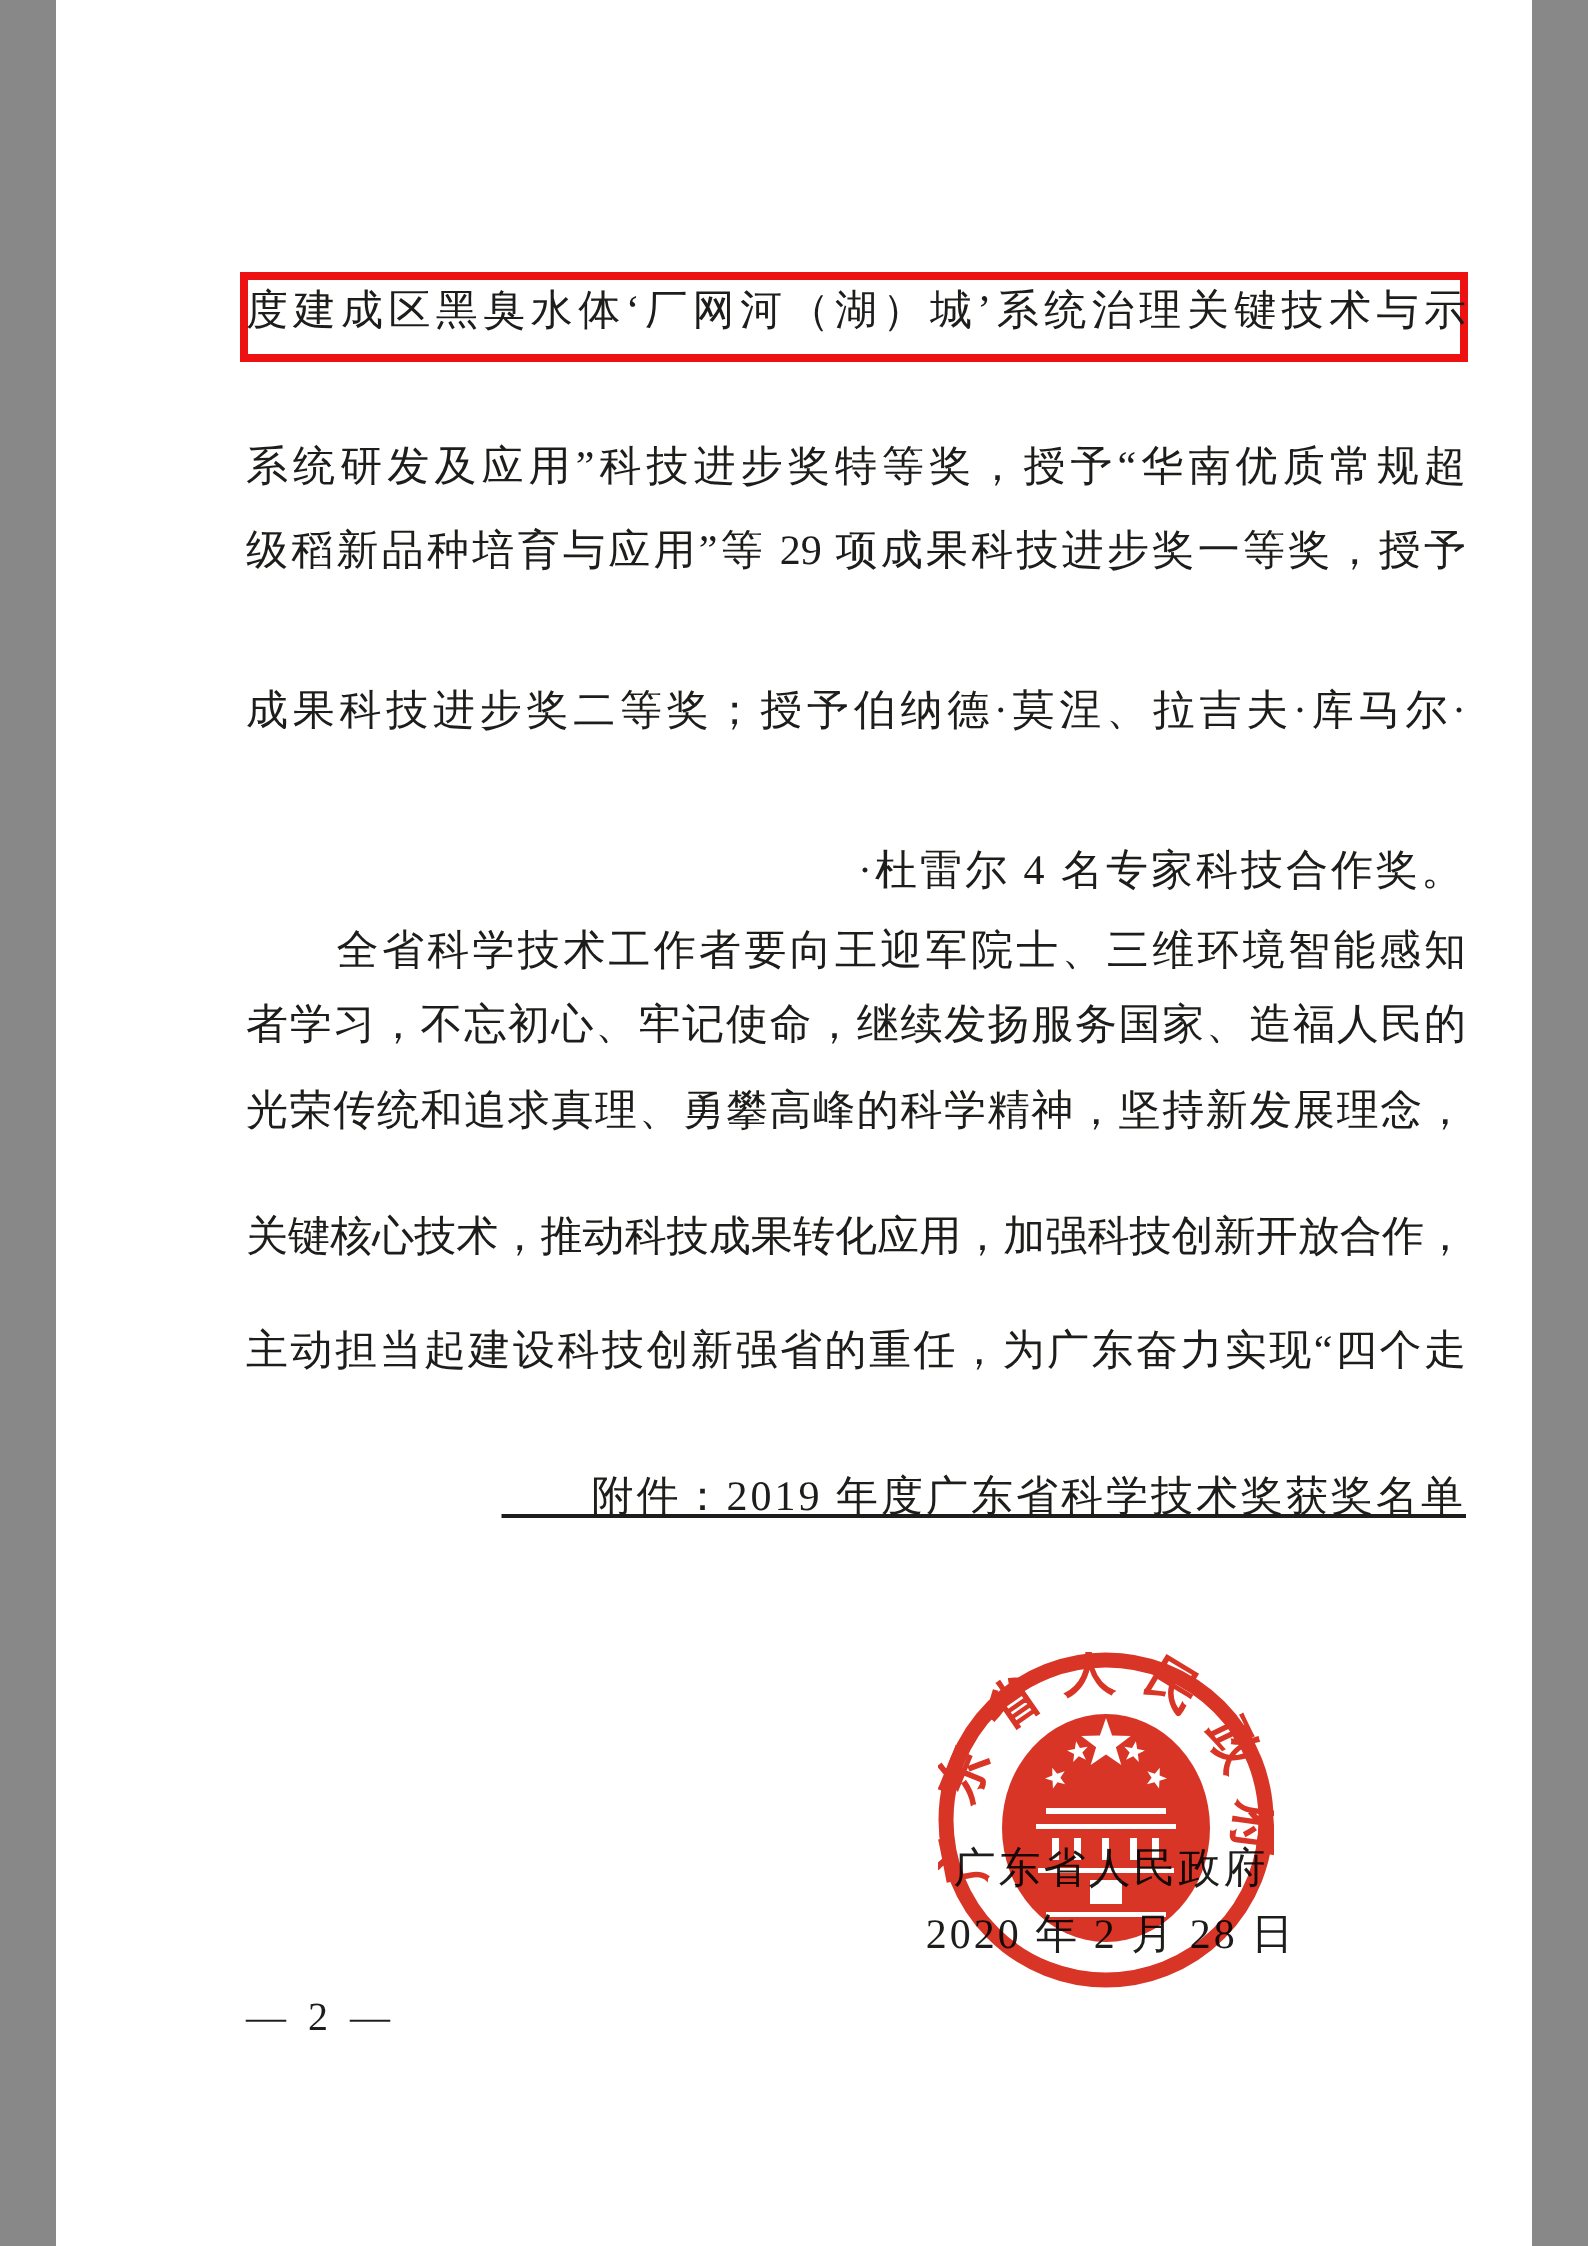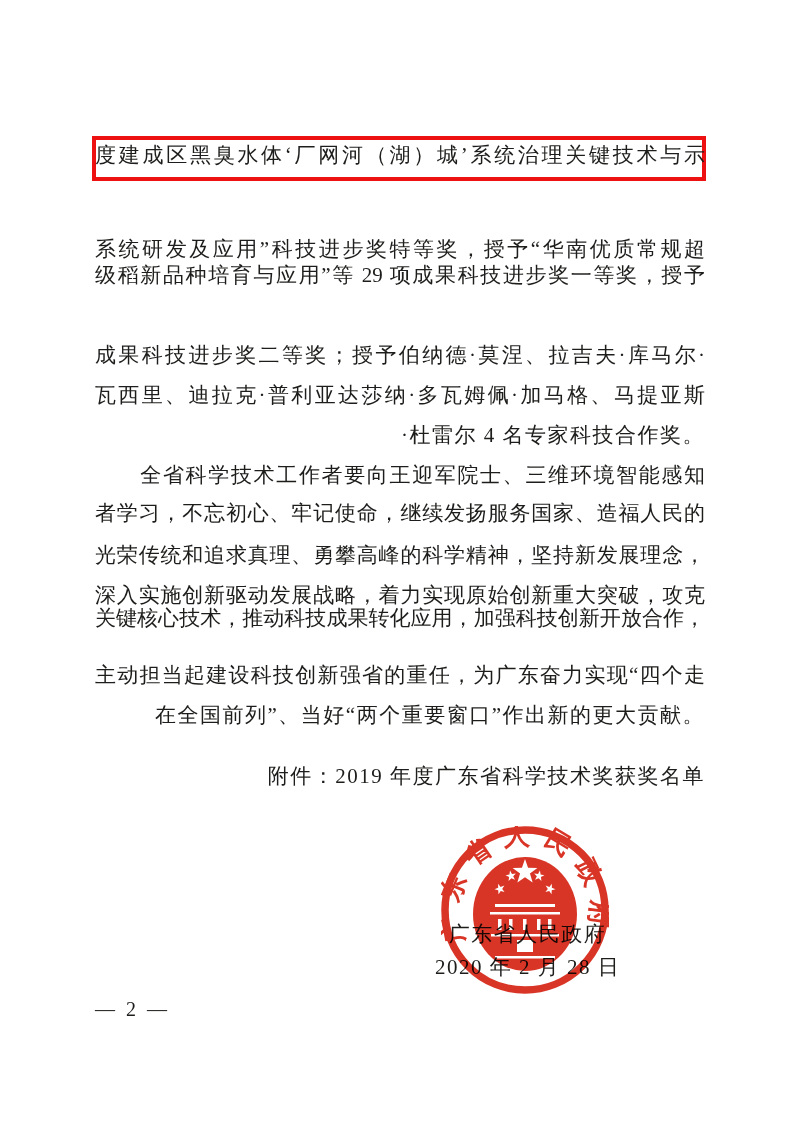--- a/index.html
+++ b/index.html
@@ -4,21 +4,21 @@
 <style>
   :root{
     --seal_red:#d93527;
     --annotation_red:#ee1111;
     --ink:#1d1d1b;
     --paper:#ffffff;
   }
   html,body{margin:0;padding:0;background:#888;}
   .page{
     position:relative;
-    width:794px;height:1123px;
+    width:738px;height:1123px;
     margin:0 auto;
     background:var(--paper);
     overflow:hidden;
     font-family:"Liberation Serif","DejaVu Serif",serif;
     color:var(--ink);
   }
   .bline{
     position:absolute;
     left:95px;width:610px;height:40px;
     line-height:40px;
@@ -76,35 +76,32 @@
 </head>
 <body>
 
 <div class="page">
 
   <div class="annotation-box" style="left:92px;top:136px;width:606px;height:37px;"></div>
 
   <div class="bline" style="top:135px;">度建成区黑臭水体‘厂网河（湖）城’系统治理关键技术与示</div>
 
 
-  <div class="bline" style="top:229px;">系统研发及应用”科技进步奖特等奖，授予“华南优质常规超</div>
+  <div class="bline" style="top:213px;">系统研发及应用”科技进步奖特等奖，授予“华南优质常规超</div>
   <div class="bline" style="top:255px;">级稻新品种培育与应用”等 29 项成果科技进步奖一等奖，授予</div>
   <div class="bline" style="top:335px;">成果科技进步奖二等奖；授予伯纳德·莫涅、拉吉夫·库马尔·</div>
-  <div class="bline" style="top:375px;">瓦西里、迪拉克·普利亚达莎纳·多瓦姆佩·加马格、马提亚斯</div>
   <div class="bline nojust" style="top:415px;">·杜雷尔 4 名专家科技合作奖。</div>
 
   <div class="bline" style="top:455px;">　　全省科学技术工作者要向王迎军院士、三维环境智能感知</div>
   <div class="bline" style="top:495px;font-family:Liberation Mono, monospace;">者学习，不忘初心、牢记使命，继续发扬服务国家、造福人民的</div>
   <div class="bline" style="top:535px;">光荣传统和追求真理、勇攀高峰的科学精神，坚持新发展理念，</div>
-  <div class="bline" style="top:575px;">深入实施创新驱动发展战略，着力实现原始创新重大突破，攻克</div>
   <div class="bline" style="top:598px;">关键核心技术，推动科技成果转化应用，加强科技创新开放合作，</div>
   <div class="bline" style="top:655px;">主动担当起建设科技创新强省的重任，为广东奋力实现“四个走</div>
-  <div class="bline nojust" style="top:695px;">在全国前列”、当好“两个重要窗口”作出新的更大贡献。</div>
 
-  <div class="bline nojust" style="top:756px;">　　附件：2019 年度广东省科学技术奖获奖名单</div>
+  <div class="bline nojust" style="top:728px;text-decoration:underline;">　　附件：2019 年度广东省科学技术奖获奖名单</div>
 
   <div class="sig-line" style="left:430px;top:920px;width:195px;">广东省人民政府</div>
   <div class="sig-line" style="left:415px;top:953px;width:225px;">2020 年 2 月 28 日</div>
 
   <svg class="seal" viewBox="0 0 168 168">
     <defs>
       <polygon id="star" points="0,-10 2.35,-3.24 9.51,-3.09 3.8,1.24 5.88,8.09 0,4 -5.88,8.09 -3.8,1.24 -9.51,-3.09 -2.35,-3.24"></polygon>
       <path id="sealArc" d="M 26.8 117 A 66 66 0 1 1 141.2 117" fill="none"></path>
     </defs>
 

